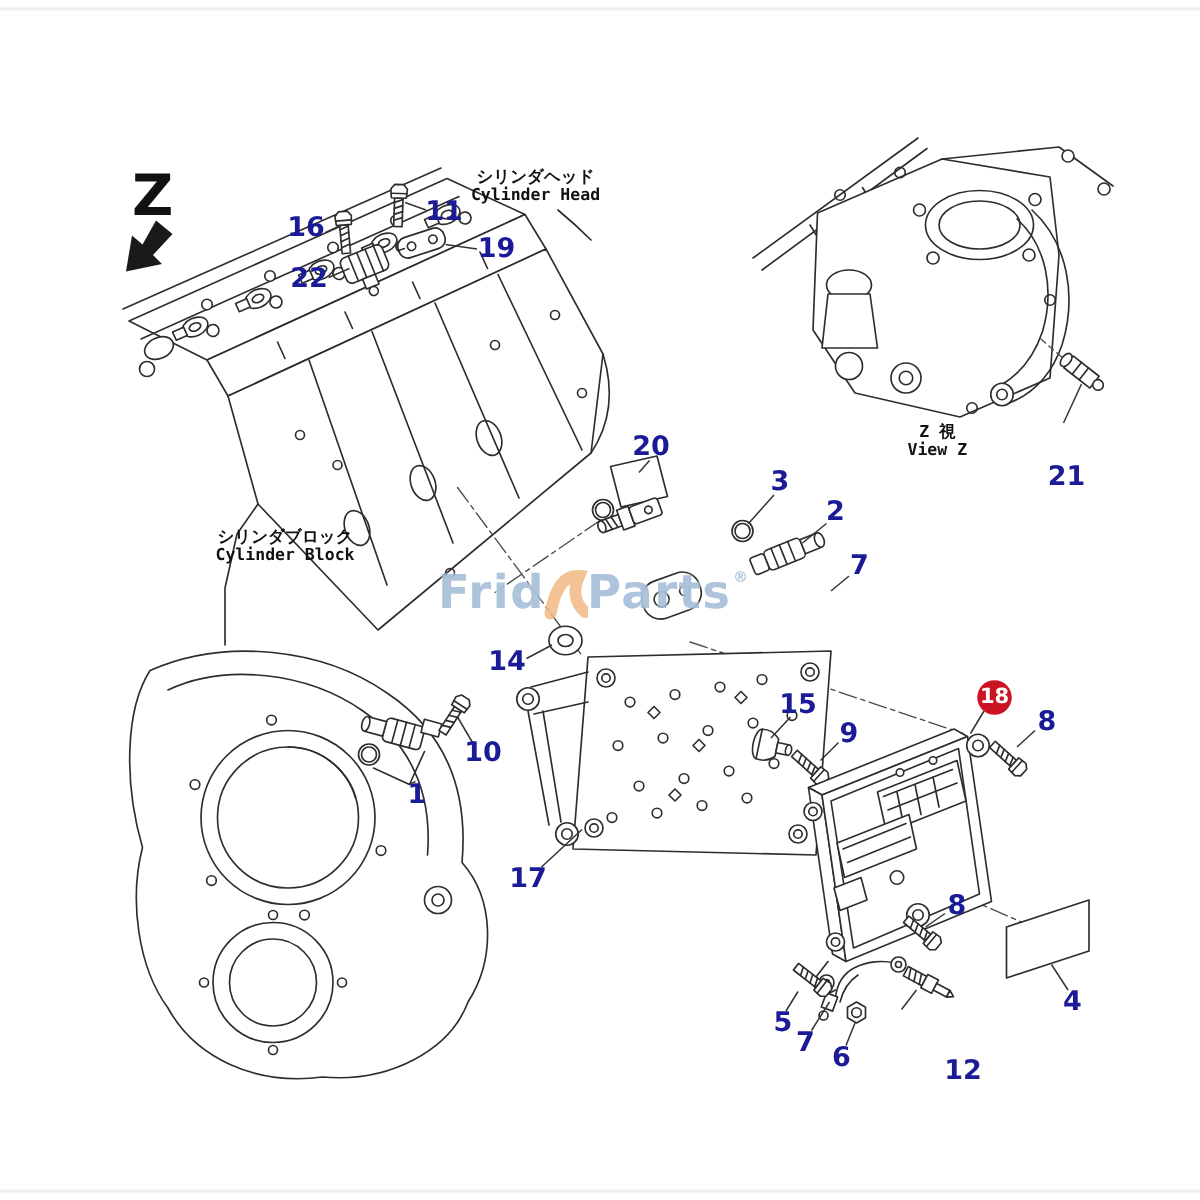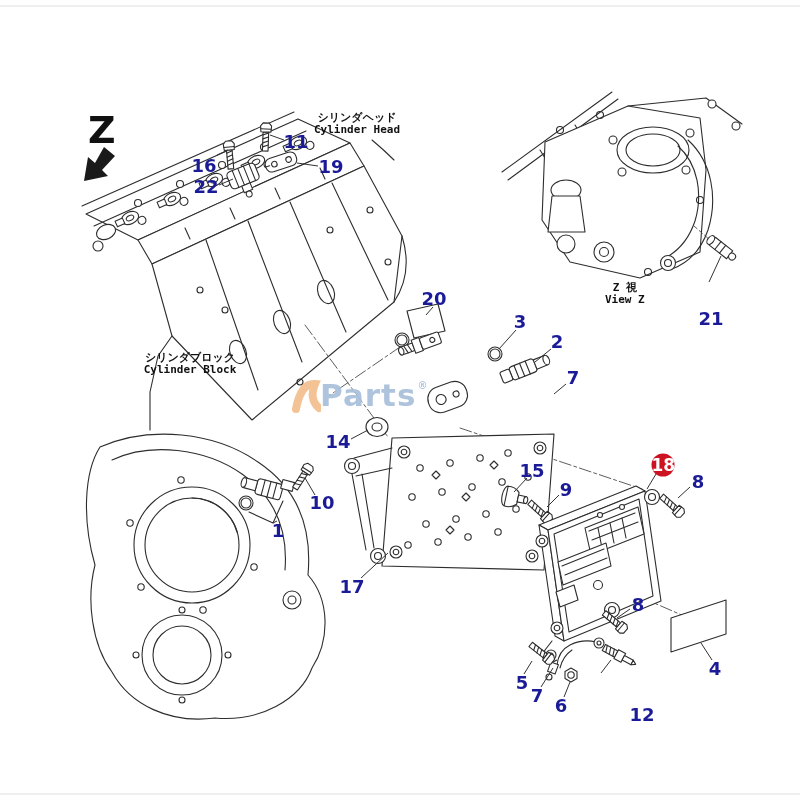--- a/index.html
+++ b/index.html
@@ -15,21 +15,21 @@
     stroke:#2d2d2d;stroke-width:1.1;fill:none;stroke-linejoin:round;stroke-linecap:round;}
   #art .f{fill:#ffffff;}
   #art .dash{stroke:#4a4a4a;stroke-width:0.9;stroke-dasharray:12 3 3 3;}
   #art .dashS{stroke:#4a4a4a;stroke-width:0.9;stroke-dasharray:4 3;}
   #art .blk{fill:#1a1a1a;stroke:none;}
 
   
   .callout{position:absolute;transform:translate(-50%,-50%);color:#1b1b97;
     font:bold 18px "DejaVu Sans",sans-serif;letter-spacing:0;cursor:pointer;z-index:5;}
   .callout.red{background:#cc1322;color:#fff;width:23px;height:23px;border-radius:50%;
-    font-size:17px;line-height:23px;text-align:center;}
+    font-size:14px;line-height:23px;text-align:center;}
 
   
   .area-label{position:absolute;transform:translate(-50%,0);text-align:center;z-index:4;
     color:#111;font:bold 11px "DejaVu Sans Mono","Liberation Sans",monospace;line-height:12px;white-space:nowrap;}
   .area-label.left{transform:none;text-align:center;}
 
   
   .z-label{position:absolute;left:88px;top:108px;color:#111;
     font:bold 38px "DejaVu Sans",sans-serif;z-index:4;}
 
@@ -426,21 +426,21 @@
       <line x1="690" y1="487" x2="678" y2="498" stroke="#333333" stroke-width="1"></line>
       <line x1="630" y1="609" x2="617" y2="618" stroke="#333333" stroke-width="1"></line>
       <line x1="712" y1="660" x2="701" y2="643" stroke="#333333" stroke-width="1"></line>
       <line x1="524" y1="674" x2="532" y2="661" stroke="#333333" stroke-width="1"></line>
       <line x1="541" y1="687" x2="553" y2="668" stroke="#333333" stroke-width="1"></line>
       <line x1="564" y1="697" x2="570" y2="682" stroke="#333333" stroke-width="1"></line>
       <line x1="601" y1="673" x2="611" y2="660" stroke="#333333" stroke-width="1"></line>
     </svg>
 
 <div id="callout-layer">
-      <div class="callout" style="left: 204px; top: 165px;">16</div>
+      <div class="callout" style="left: 204px; top: 152px;">16</div>
       <div class="callout" style="left: 296px; top: 141px;">11</div>
       <div class="callout" style="left: 206px; top: 186px;">22</div>
       <div class="callout" style="left: 331px; top: 166px;">19</div>
       <div class="callout" style="left: 434px; top: 298px;">20</div>
       <div class="callout" style="left: 520px; top: 321px;">3</div>
       <div class="callout" style="left: 557px; top: 341px;">2</div>
       <div class="callout" style="left: 573px; top: 377px;">7</div>
       <div class="callout" style="left: 711px; top: 291px; margin-top: 27px;">21</div>
       <div class="callout" style="left: 338px; top: 441px;">14</div>
       <div class="callout" style="left: 322px; top: 502px;">10</div>
@@ -467,20 +467,21 @@
 <div class="area-label" style="left:190px;top:352px">
   <span>シリンダブロック</span><br>
   <span>Cylinder Block</span>
 </div>
 <div class="area-label left" style="left:605px;top:282px">
   <span>Z 視</span><br>
   <span>View Z</span>
 </div>
 
 <div class="watermark">
+  <span>Frid</span>
       <svg width="30" height="40" viewBox="0 0 30 40">
         <path d="M5,34 C8,18 14,8 24,9 C20,18 21,27 28,33" stroke="#f2b983" stroke-width="8" fill="none" stroke-linecap="round" opacity="0.85"></path>
       </svg>
       <span>Parts</span>
       <span class="reg">®</span>
 </div>
 
 </div>
 
 </body></html>

